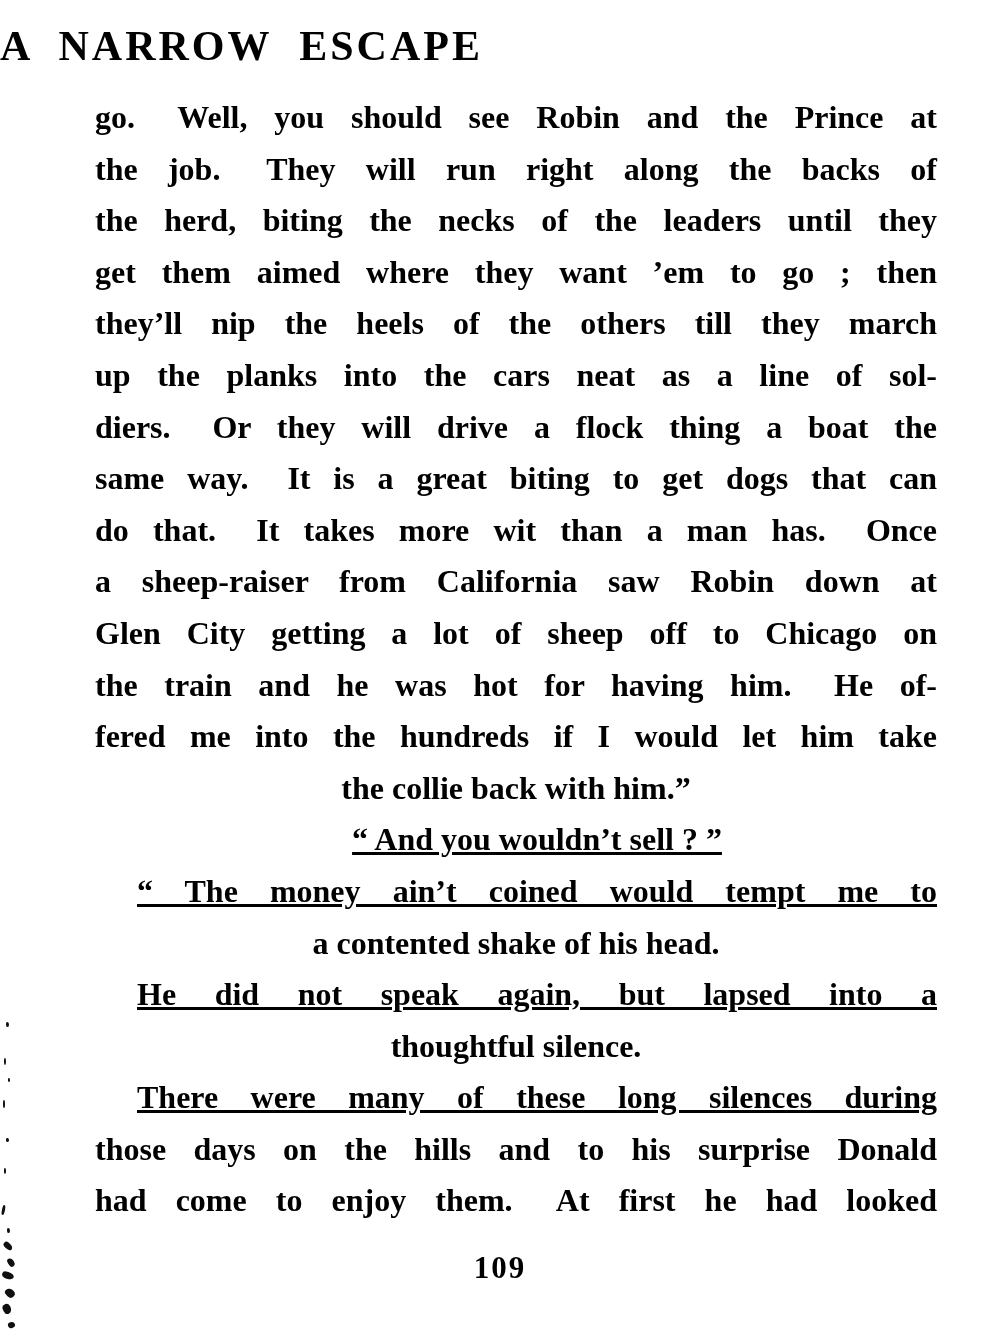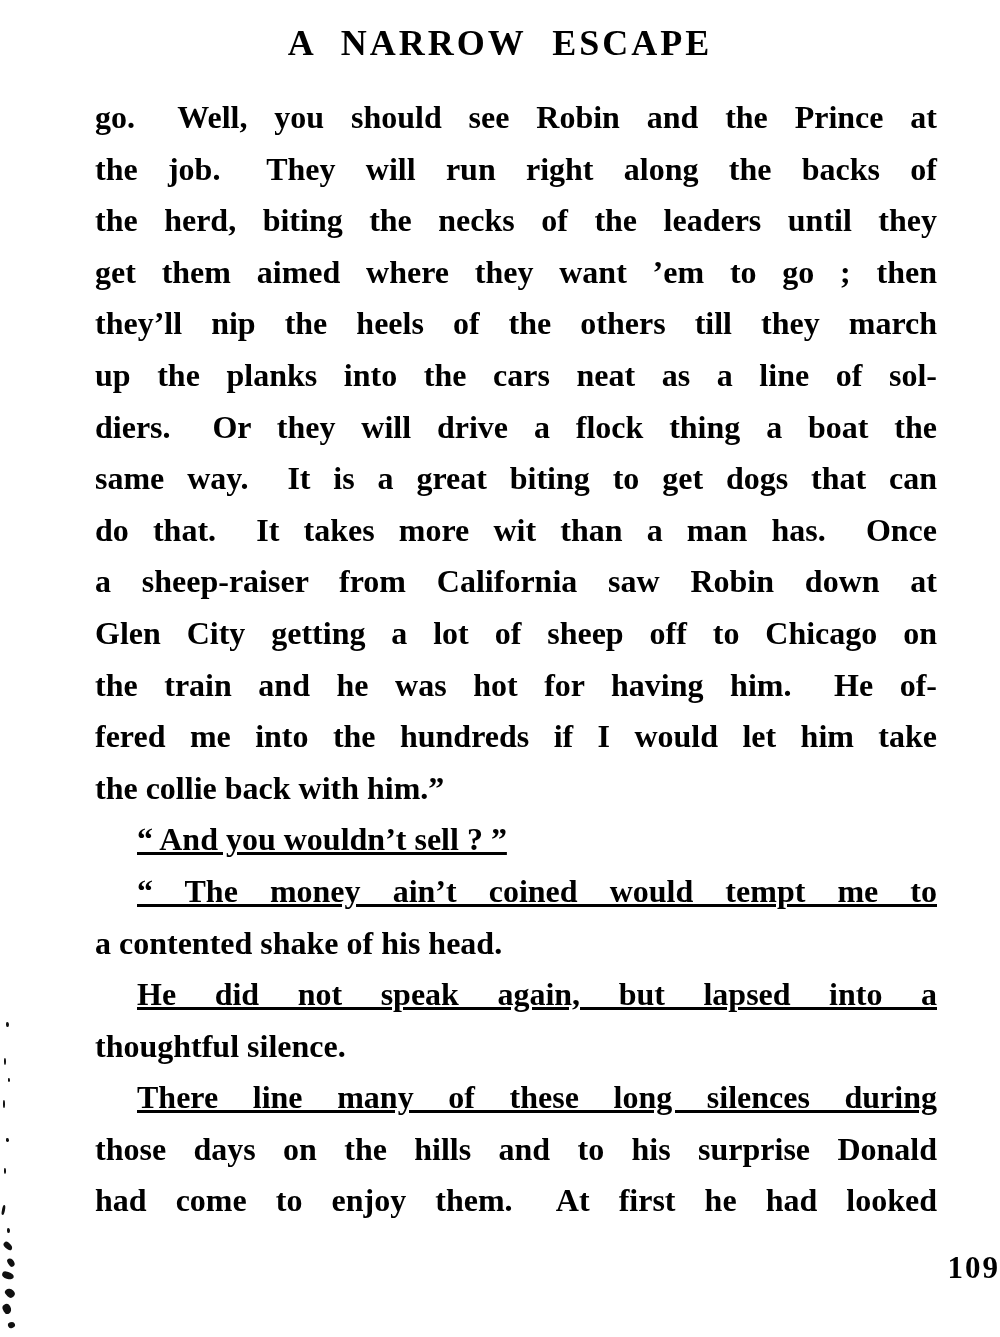--- a/index.html
+++ b/index.html
@@ -10,55 +10,55 @@
     background: #ffffff;
     color: #000000;
     font-family: "Liberation Serif", "DejaVu Serif", serif;
     overflow: hidden;
   }
   .title {
     position: absolute;
     top: 22px;
     left: 0;
     width: 100%;
-    text-align: center;
-    font-size: 36px;
+    text-align: left;
+    font-size: 42px;
     font-weight: bold;
     letter-spacing: 3px;
     word-spacing: 14px;
     white-space: nowrap;
   }
   .body-text {
     position: absolute;
     top: 92px;
     left: 83px;
     width: 842px;
     font-size: 32px;
     font-weight: bold;
     margin-left: 12px;
   }
   .line {
     height: 51.6px;
     line-height: 51.6px;
-    text-align: left;
+    text-align: center;
     white-space: nowrap;
     overflow: visible;
   }
   .line.just {
     white-space: normal;
     text-align: justify;
     text-align-last: justify;
   }
   .line.ind { text-indent: 42px; text-decoration: underline; }
   .pagenum {
     position: absolute;
     top: 1250px;
     left: 0;
     width: 100%;
-    text-align: right;
+    text-align: center;
     font-size: 31px;
     font-weight: bold;
     letter-spacing: 2px;
     font-feature-settings: "onum";
   }
   
   .speck {
     position: absolute;
     background: #101010;
     border-radius: 40% 60% 50% 50%;
@@ -98,21 +98,21 @@
       <div class="line just">a sheep-raiser from California saw Robin down at</div>
       <div class="line just">Glen City getting a lot of sheep off to Chicago on</div>
       <div class="line just">the train and he was hot for having him.  He of-</div>
       <div class="line just">fered me into the hundreds if I would let him take</div>
       <div class="line">the collie back with him.”</div>
       <div class="line ind">“ And you wouldn’t sell ? ”</div>
       <div class="line just ind">“ The money ain’t coined would tempt me to</div>
       <div class="line">a contented shake of his head.</div>
       <div class="line just ind">He did not speak again, but lapsed into a</div>
       <div class="line">thoughtful silence.</div>
-      <div class="line just ind">There line many of these long silences during</div>
+      <div class="line just ind">There were many of these long silences during</div>
       <div class="line just">those days on the hills and to his surprise Donald</div>
       <div class="line just">had come to enjoy them.  At first he had looked</div>
     </div>
 
   <div class="pagenum">109</div>
 
   <div class="speck sp1"></div>
   <div class="speck sp2"></div>
   <div class="speck sp3"></div>
   <div class="speck sp4"></div>

